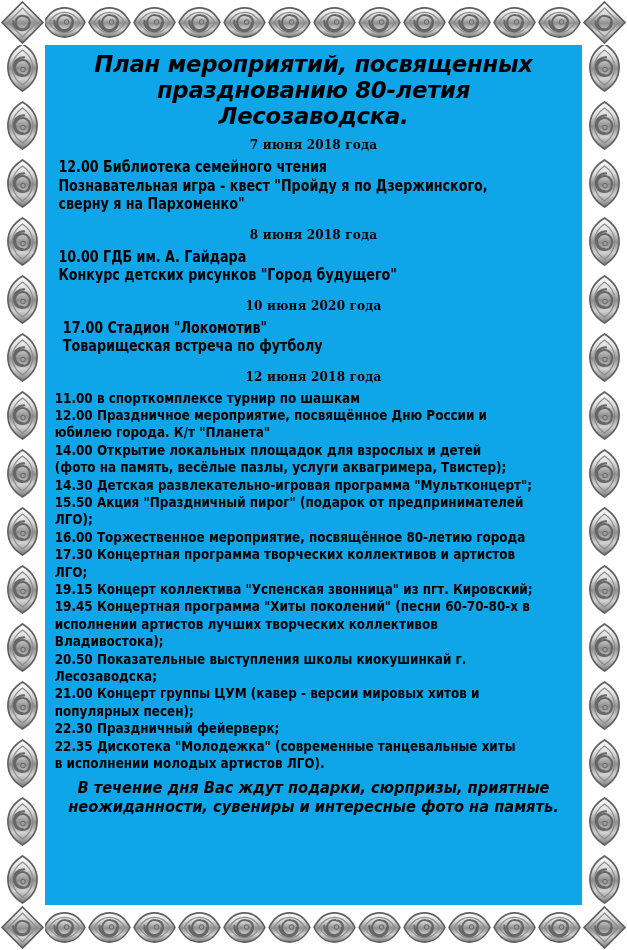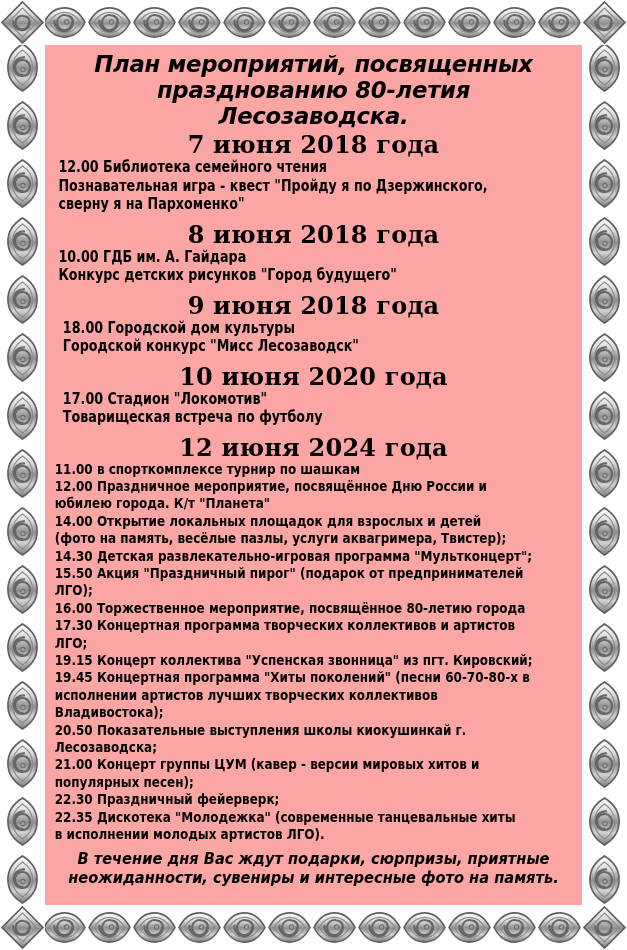--- a/index.html
+++ b/index.html
@@ -8,21 +8,21 @@
     background: #ffffff;
   }
   body {
     font-family: "Liberation Sans", sans-serif;
   }
 
   #poster {
     position: relative;
     width: 627px;
     height: 950px;
-    background: #fca5a5;
+    background: #0ea5e9;
     overflow: hidden;
     box-sizing: border-box;
   }
 
   
   .border-band {
     position: absolute;
     z-index: 2;
     pointer-events: none;
   }
@@ -77,21 +77,21 @@
     line-height: 26px;
     letter-spacing: -0.3px;
     margin: 4px 0 2px 0;
     transform: scaleX(0.97);
   }
 
   .date-head {
     text-align: center;
     font-family: "DejaVu Serif", serif;
     font-weight: bold;
-    font-size: 24px;
+    font-size: 12px;
     line-height: 24px;
     margin: 4px 0 1px 0;
     letter-spacing: 0.2px;
   }
 
   .day-block { margin: 0; }
   .day-block.spaced { margin-top: 9px; }
 
   .evt {
     font-family: "DejaVu Sans Condensed", "DejaVu Sans", sans-serif;
@@ -274,35 +274,30 @@
       <div class="evt">Познавательная игра - квест "Пройду я по Дзержинского,
 сверну я на Пархоменко"</div>
     </div>
 
     <div class="day-block spaced">
       <div class="date-head">8 июня 2018 года</div>
       <div class="evt">10.00 ГДБ им. А. Гайдара</div>
       <div class="evt">Конкурс детских рисунков "Город будущего"</div>
     </div>
 
-    <div class="day-block spaced">
-      <div class="date-head">9 июня 2018 года</div>
-      <div class="evt"> 18.00 Городской дом культуры</div>
-      <div class="evt"> Городской конкурс "Мисс Лесозаводск"</div>
-    </div>
 
     <div class="day-block spaced">
       <div class="date-head">10 июня 2020 года</div>
       <div class="evt"> 17.00 Стадион "Локомотив"</div>
       <div class="evt"> Товарищеская встреча по футболу</div>
     </div>
 
 
     <div class="day-block spaced">
-      <div class="date-head">12 июня 2024 года</div>
+      <div class="date-head">12 июня 2018 года</div>
       <div class="evt dense">11.00 в спорткомплексе турнир по шашкам</div>
       <div class="evt dense">12.00 Праздничное мероприятие, посвящённое Дню России и
 юбилею города. К/т "Планета"</div>
       <div class="evt dense">14.00 Открытие локальных площадок для взрослых и детей
 (фото на память, весёлые пазлы, услуги аквагримера, Твистер);</div>
       <div class="evt dense">14.30 Детская развлекательно-игровая программа "Мультконцерт";</div>
       <div class="evt dense">15.50 Акция "Праздничный пирог" (подарок от предпринимателей ЛГО);</div>
       <div class="evt dense">16.00 Торжественное мероприятие, посвящённое 80-летию города</div>
       <div class="evt dense">17.30 Концертная программа творческих коллективов и артистов ЛГО;</div>
       <div class="evt dense">19.15 Концерт коллектива "Успенская звонница" из пгт. Кировский;</div>

